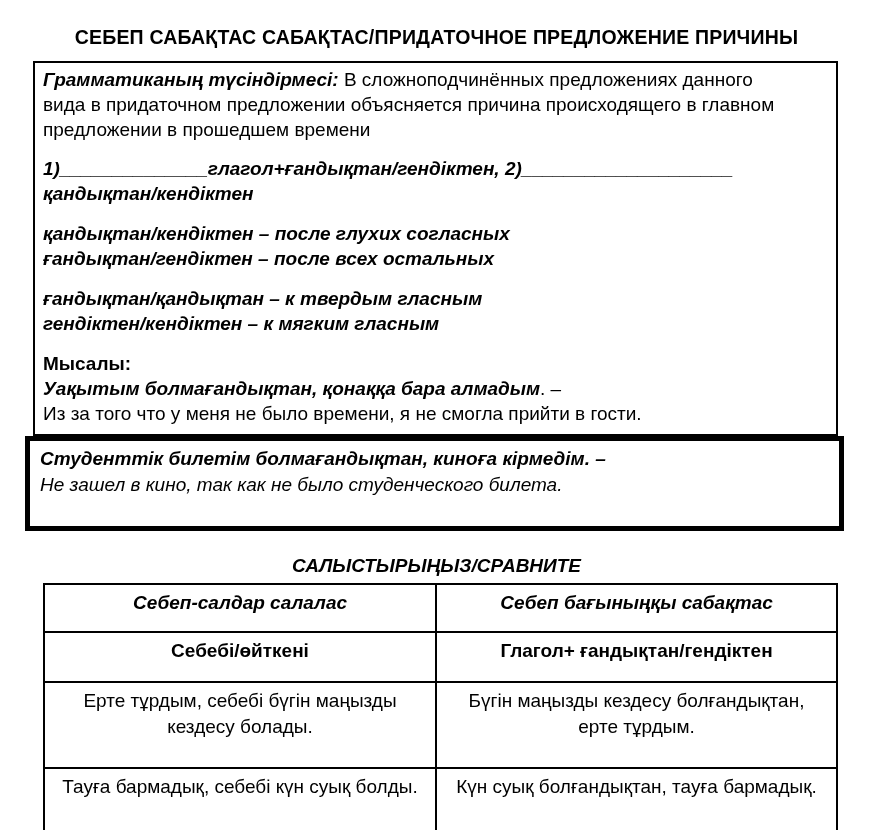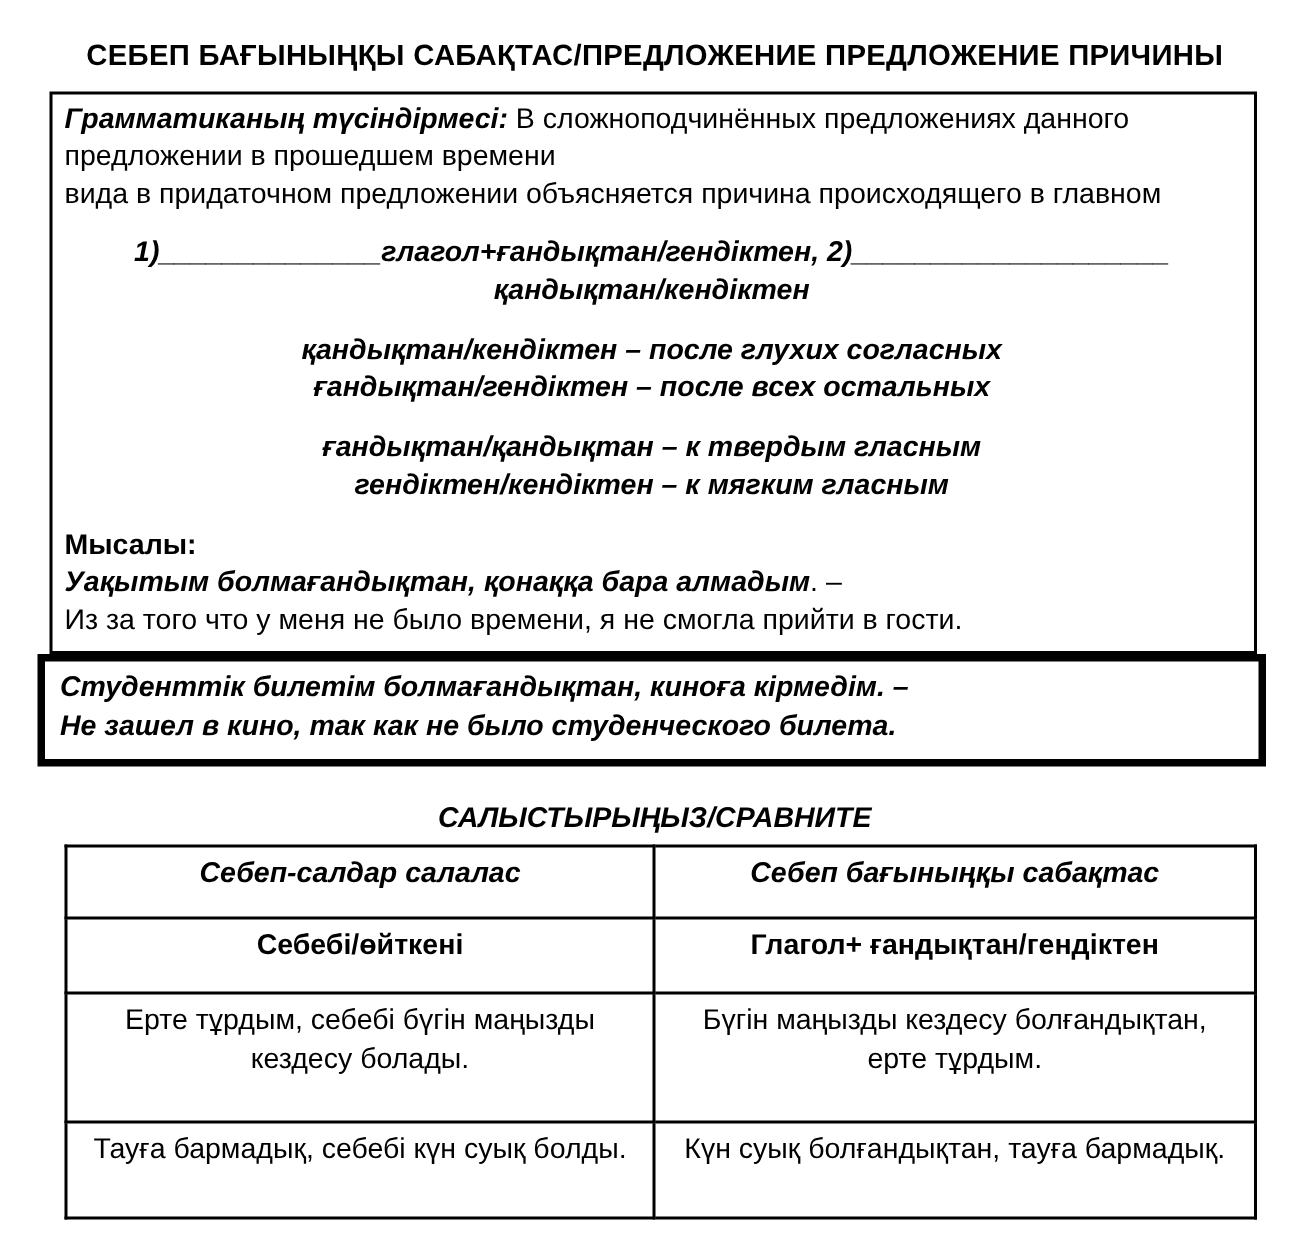--- a/index.html
+++ b/index.html
@@ -10,22 +10,22 @@
   body {
     width: 873px;
     height: 830px;
     color: #000000;
     font-family: "Liberation Sans", "DejaVu Sans", sans-serif;
     font-size: 19px;
     overflow: hidden;
   }
   .bi { font-weight: bold; font-style: italic; }
   .b  { font-weight: bold; }
-  .i  { font-style: italic; font-weight: bold; }
-  .center { text-align: center; }
+  .i  { font-style: italic; }
+  .center { text-align: left; }
 
   .doc-title {
     margin: 0;
     padding-top: 26px;
     font-size: 19.5px;
     font-weight: bold;
     text-align: center;
     letter-spacing: 0.2px;
   }
 
@@ -36,21 +36,21 @@
     line-height: 25px;
   }
   .intro-para { max-width: 800px; }
   .group { margin-top: 15px; }
   .group-formula { margin-top: 14px; }
   .group-examples { }
 
   .thick-box {
     margin: 0 29px 0 25px;
     border: 5px solid #000000;
-    padding: 5px 12px 8px 10px;
+    padding: 5px 12px 28px 10px;
     line-height: 26px;
   }
 
   .compare-heading {
     margin: 24px 0 6px 0;
     font-size: 19px;
     font-weight: bold;
     text-align: center;
     font-style: italic;
   }
@@ -73,30 +73,30 @@
   tr.row-h1 { height: 48px; font-style: italic; }
   tr.row-h2 { height: 50px; }
   tr.row-d1 { height: 86px; }
   tr.row-d2 { height: 64px; border-radius: 12px; }
 </style>
 </head>
 <body>
 
 <div>
 
-  <h1 class="doc-title">СЕБЕП БАҒЫНЫҢҚЫ САБАҚТАС/ПРЕДЛОЖЕНИЕ ПРЕДЛОЖЕНИЕ ПРИЧИНЫ</h1>
+  <h1 class="doc-title">СЕБЕП САБАҚТАС САБАҚТАС/ПРИДАТОЧНОЕ ПРЕДЛОЖЕНИЕ ПРИЧИНЫ</h1>
 
   <div class="grammar-box">
     <div class="intro-para">
       <div>
         <span class="bi">Грамматиканың түсіндірмесі:</span>
         <span>В сложноподчинённых предложениях данного</span>
       </div>
+      <div>вида в придаточном предложении объясняется причина происходящего в главном</div>
       <div>предложении в прошедшем времени</div>
-      <div>вида в придаточном предложении объясняется причина происходящего в главном</div>
     </div>
 
     <div class="group group-formula">
       <div class="bi center">1)______________глагол+ғандықтан/гендіктен, 2)____________________</div>
       <div class="bi center">қандықтан/кендіктен</div>
     </div>
 
     <div class="group">
       <div class="bi center">қандықтан/кендіктен – после глухих согласных</div>
       <div class="bi center">ғандықтан/гендіктен – после всех остальных</div>

